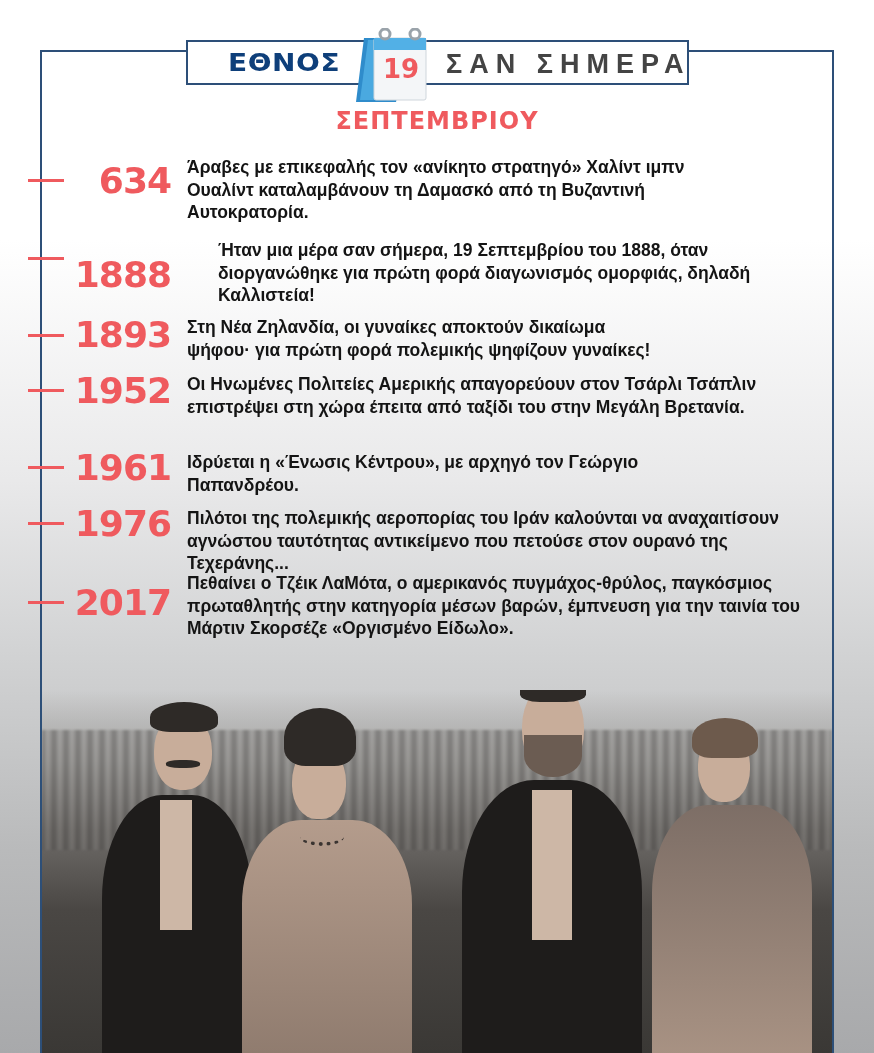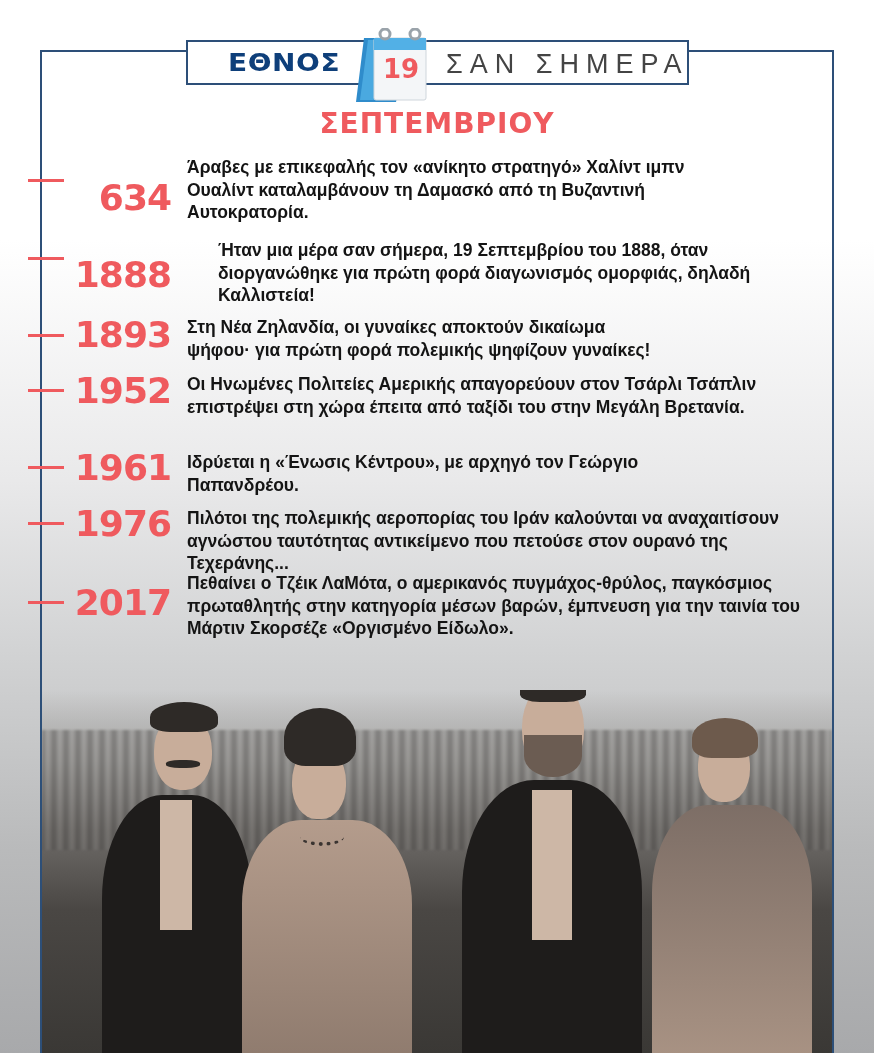--- a/index.html
+++ b/index.html
@@ -24,29 +24,29 @@
     .header-box {
       position: absolute; left: 186px; top: 40px; width: 503px; height: 45px;
       border: 2px solid #2d4f78; background: #ffffff;
     }
     .logo {
       position: absolute; left: 228px; top: 48px; font-size: 25px; font-weight: 900;
       color: #0e3f7a; letter-spacing: 0.5px; font-family: "DejaVu Sans", sans-serif;
       transform: scaleX(1.12); transform-origin: left center;
     }
     .san-simera {
-      position: absolute; left: 446px; top: 49px; font-size: 27px; font-weight: 400;
+      position: absolute; left: 446px; top: 49px; font-size: 27px; font-weight: 700;
       color: #444; letter-spacing: 7px;
     }
     .calendar {
       position: absolute; left: 352px; top: 28px; width: 80px; height: 78px;
     }
     .month {
       position: absolute; left: 0; width: 874px; top: 107px; text-align: center;
-      font-family: "DejaVu Sans", sans-serif; font-weight: bold; font-size: 28px;
+      font-family: "DejaVu Sans", sans-serif; font-weight: bold; font-size: 24px;
       color: #ef5a5e; letter-spacing: 1px;
     }
     .event {
       position: absolute; left: 0; width: 874px;
     }
     .tick {
       position: absolute; left: 28px; width: 36px; height: 3px; background: #ef5a5e;
     }
     .year {
       position: absolute; right: 703px; font-family: "DejaVu Sans", sans-serif;
@@ -127,21 +127,21 @@
     <circle cx="33" cy="6" r="5" fill="none" stroke="#9aa3aa" stroke-width="3"></circle>
     <circle cx="63" cy="6" r="5" fill="none" stroke="#9aa3aa" stroke-width="3"></circle>
   </svg>
   <div style="position:absolute;left:26px;top:26px;width:46px;text-align:center;font-family:'DejaVu Sans',sans-serif;font-weight:bold;font-size:26px;color:#ef5a5e;">19</div>
 </div>
 
 <div class="month">ΣΕΠΤΕΜΒΡΙΟΥ</div>
 
 <div class="event" style="top:0;">
   <div class="tick" style="top:179px;"></div>
-  <div class="year" style="top:160px;margin-top:17px;">634</div>
+  <div class="year" style="top:160px;">634</div>
   <div class="desc" style="top:156px;width:560px;">Άραβες με επικεφαλής τον «ανίκητο στρατηγό» Χαλίντ ιμπν Ουαλίντ καταλαμβάνουν τη Δαμασκό από τη Βυζαντινή Αυτοκρατορία.</div>
 </div>
 
 <div class="event" style="top:0;">
   <div class="tick" style="top:257px;"></div>
   <div class="year" style="top:254px;">1888</div>
   <div class="desc" style="top:239px;width:560px;margin-left:31px;">Ήταν μια μέρα σαν σήμερα, 19 Σεπτεμβρίου του 1888, όταν διοργανώθηκε για πρώτη φορά διαγωνισμός ομορφιάς, δηλαδή Καλλιστεία!</div>
 </div>
 
 <div class="event" style="top:0;">

